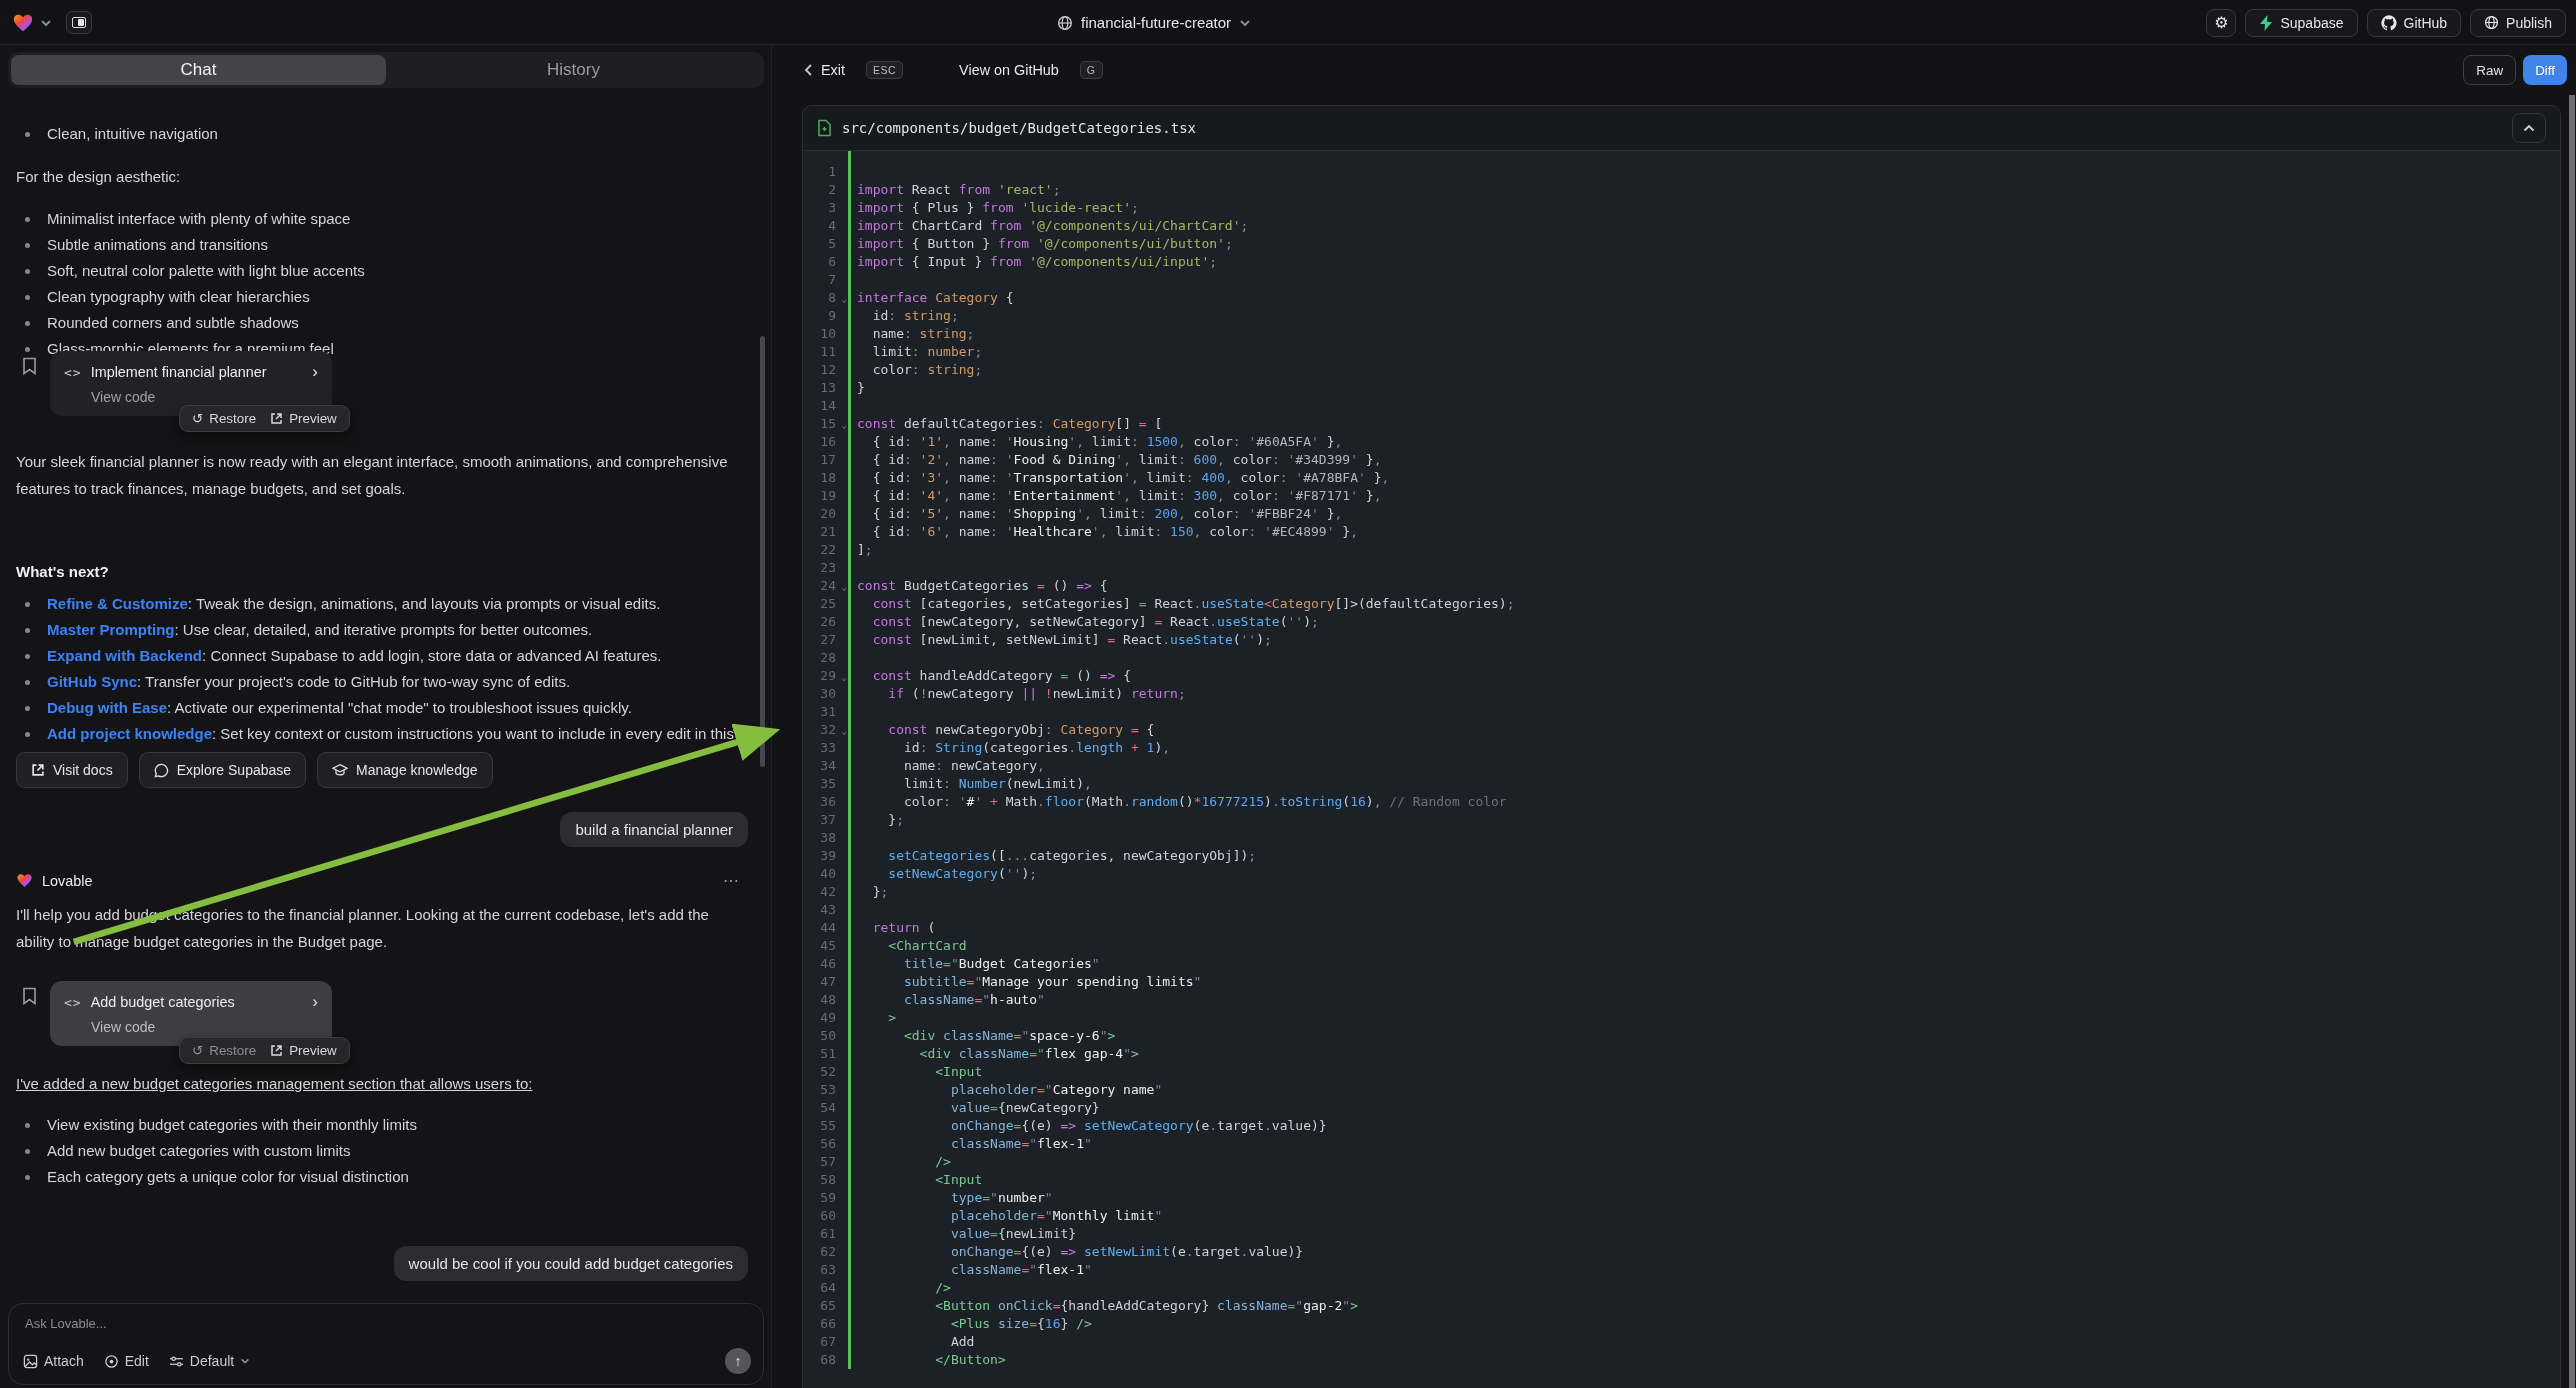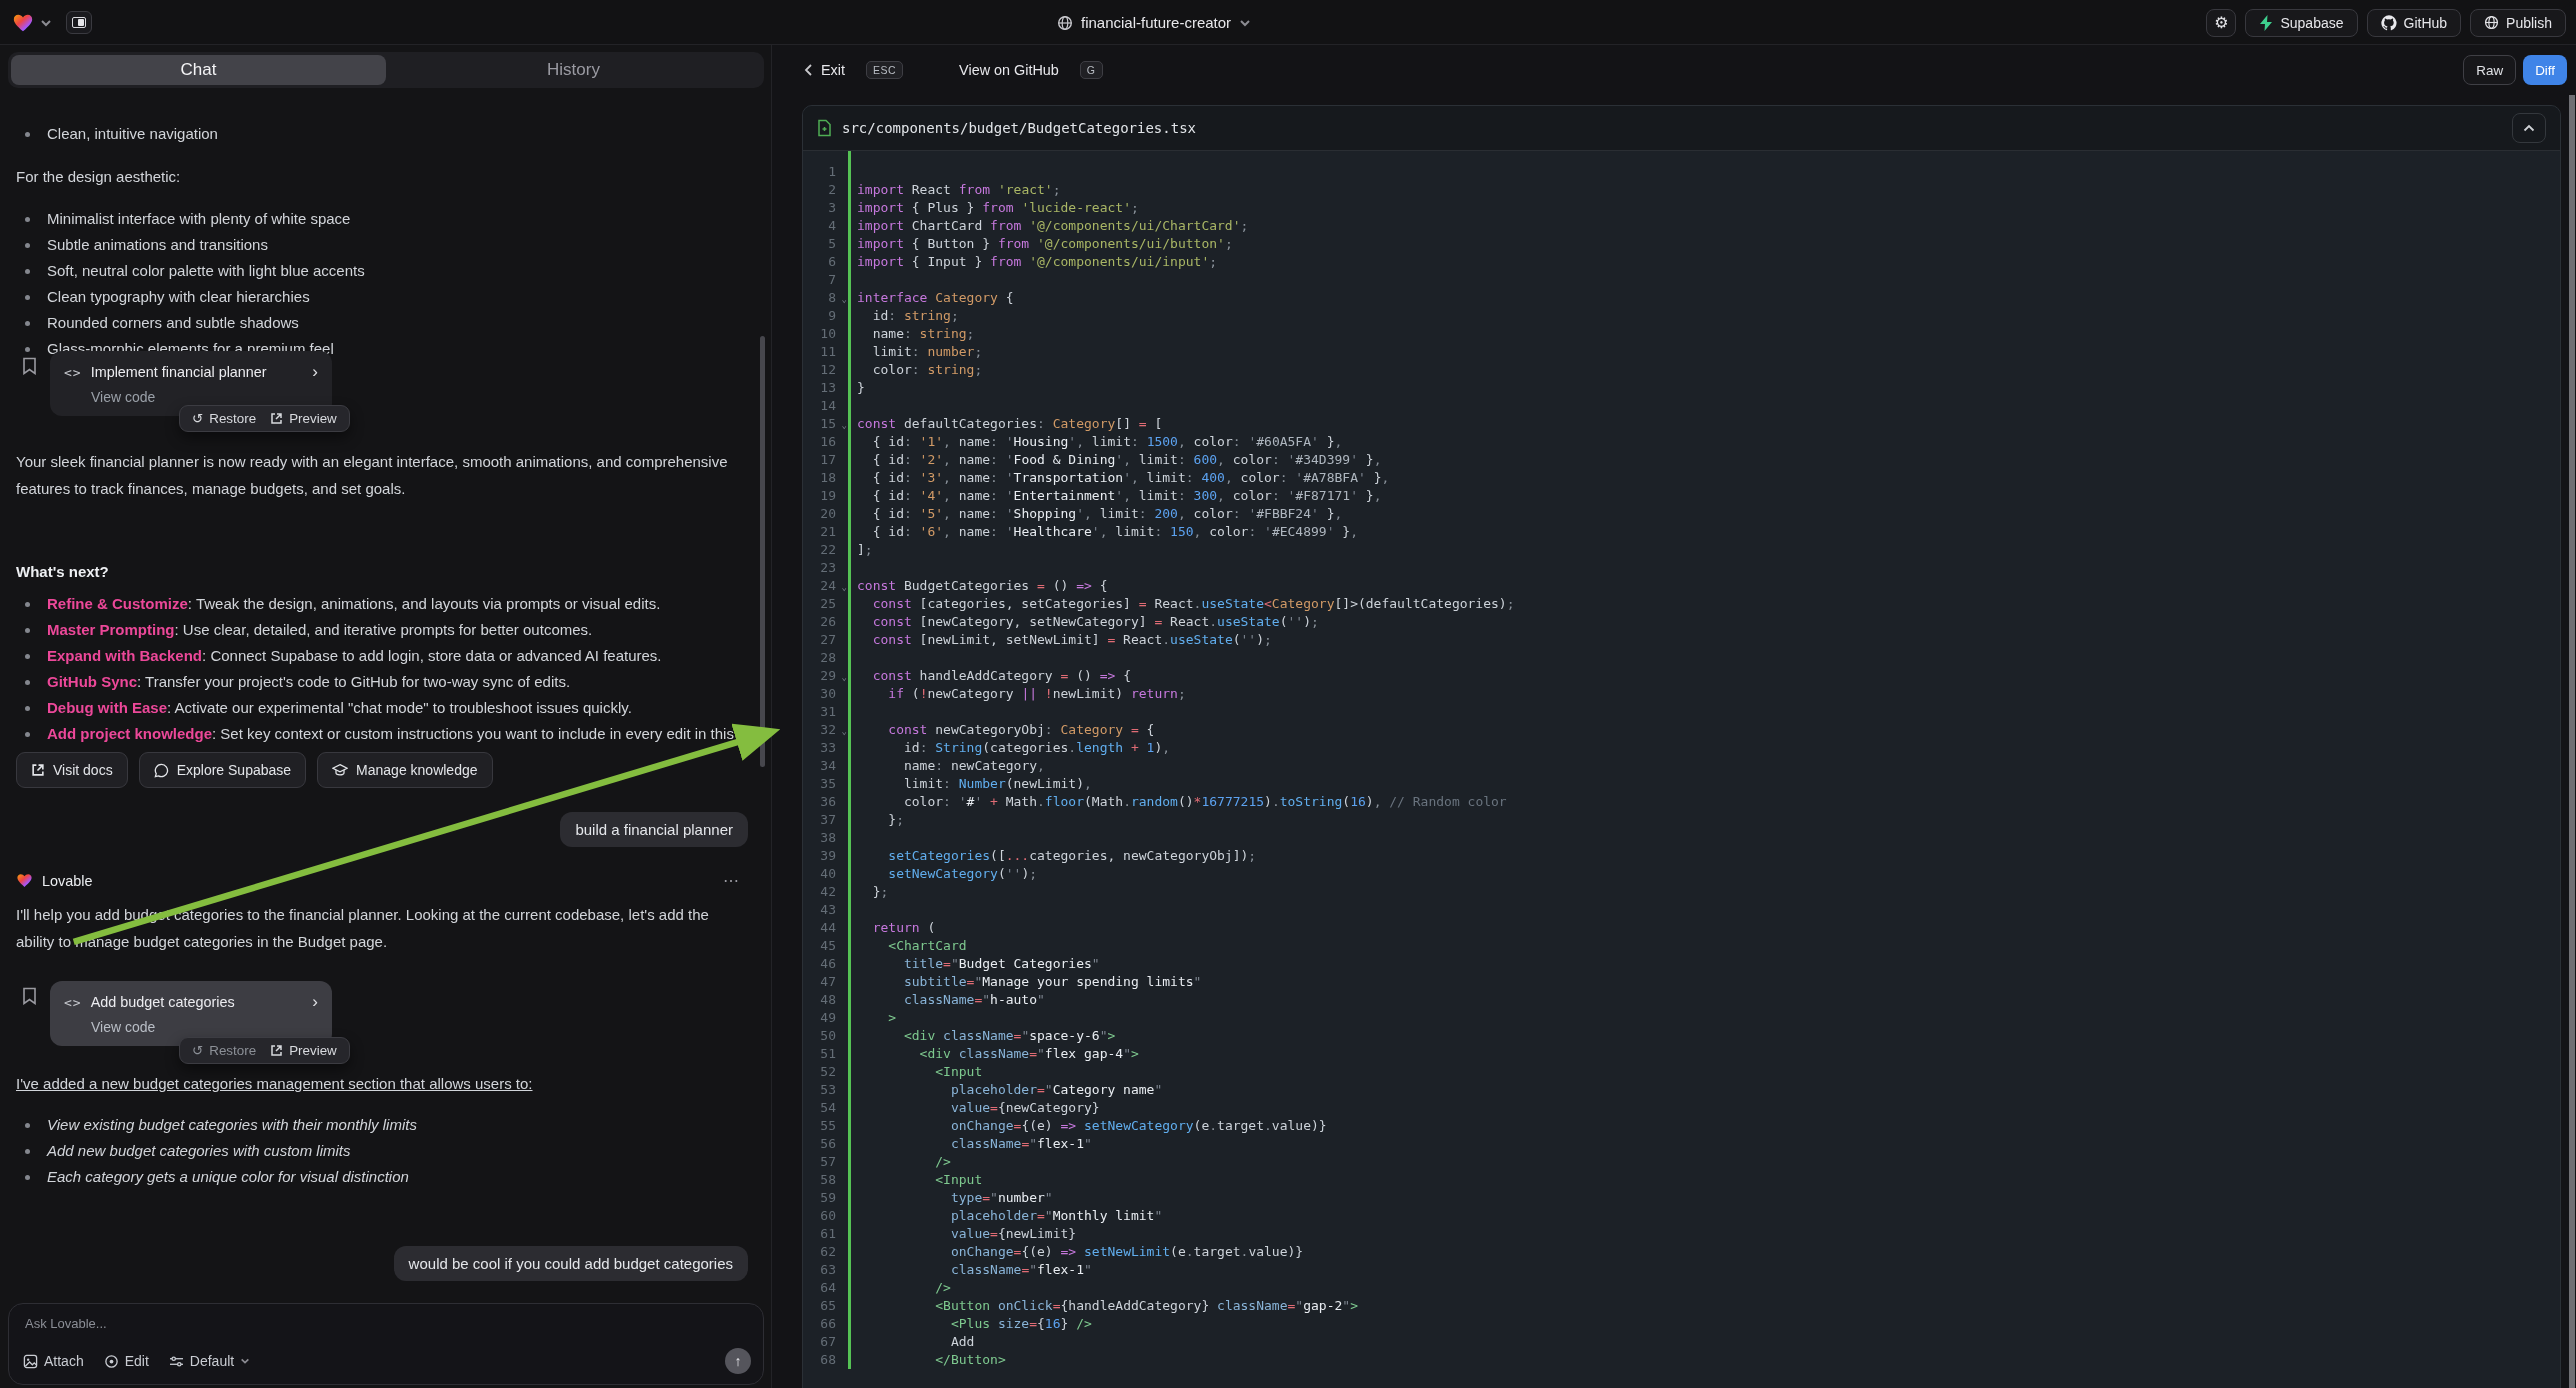--- a/index.html
+++ b/index.html
@@ -23,21 +23,21 @@
   .chat { position:absolute; left:0; top:45px; width:772px; height:1343px; background:#141416; border-right:1px solid #232327; }
   .tabbar { position:absolute; left:8px; top:7px; width:756px; height:36px; background:#1f1f23; border-radius:10px; display:flex; padding:3px; }
   .tab { flex:1; display:flex; align-items:center; justify-content:center; font-size:17px; color:#9a9aa2; border-radius:8px; }
   .tab.active { background:#434349; color:#f4f4f6; }
   .blk { position:absolute; left:16px; right:30px; color:#d2d5da; font-size:15px; }
   .para { line-height:27px; }
   .hd { font-weight:bold; color:#eef0f3; }
   .bullet { display:flex; line-height:26px; }
   .bullet .dot { width:31px; flex:0 0 31px; position:relative; }
   .bullet .dot::after { content:""; position:absolute; left:9px; top:11px; width:5px; height:5px; border-radius:50%; background:#84878e; }
-  .bullet b { color:#ec4899; }
+  .bullet b { color:#3b82f6; }
   .vcard-row { position:absolute; left:16px; right:30px; }
   .bm-ic { position:absolute; left:6px; top:6px; width:15px; height:18px; }
   .vcard { position:absolute; left:34px; width:282px; border-radius:12px; padding:11px 14px; }
   .vcard.c1 { background:#222226; }
   .vcard.c2 { background:#3d3d43; }
   .vc-top { display:flex; align-items:center; gap:9px; color:#ececf0; font-size:14.4px; }
   .code-glyph { font-family:"DejaVu Sans Mono", monospace; color:#c6c8ce; font-size:13px; letter-spacing:1px; }
   .vc-chev { margin-left:auto; color:#dfe0e4; font-size:17px; }
   .vc-sub { margin:7px 0 0 27px; color:#9aa0a8; font-size:14px; }
   .pill { position:absolute; display:flex; align-items:center; gap:14px; background:#26262b; border:1px solid #3c3c42; border-radius:9px; padding:5px 12px; box-shadow:0 6px 14px rgba(0,0,0,.45); font-size:13.4px; color:#d8dade; }
@@ -306,21 +306,21 @@
             <path d="M5 2 H2 V11 H11 V8" fill="none" stroke="#d8dade" stroke-width="1.5"></path>
             <path d="M7 2 H11 V6 M11 2 L6 7" fill="none" stroke="#d8dade" stroke-width="1.5"></path>
           </svg>
             <span>Preview</span>
         </span>
       </div>
     </div>
 
     <div class="blk para" style="top:1025px;text-decoration:underline;">I've added a new budget categories management section that allows users to:</div>
 
-    <div class="blk" style="top:1067px;font-style:italic;" id="added-bullets">
+    <div class="blk" style="top:1067px;" id="added-bullets">
         <div class="bullet">
           <span class="dot"></span>
           <span>View existing budget categories with their monthly limits</span>
         </div>
         <div class="bullet">
           <span class="dot"></span>
           <span>Add new budget categories with custom limits</span>
         </div>
         <div class="bullet">
           <span class="dot"></span>

